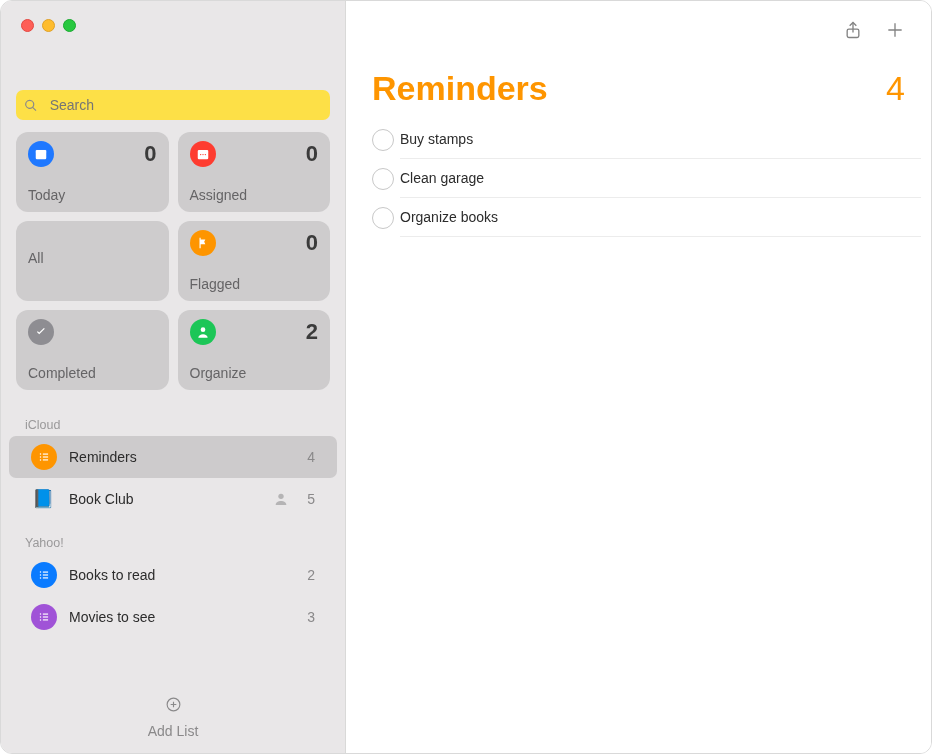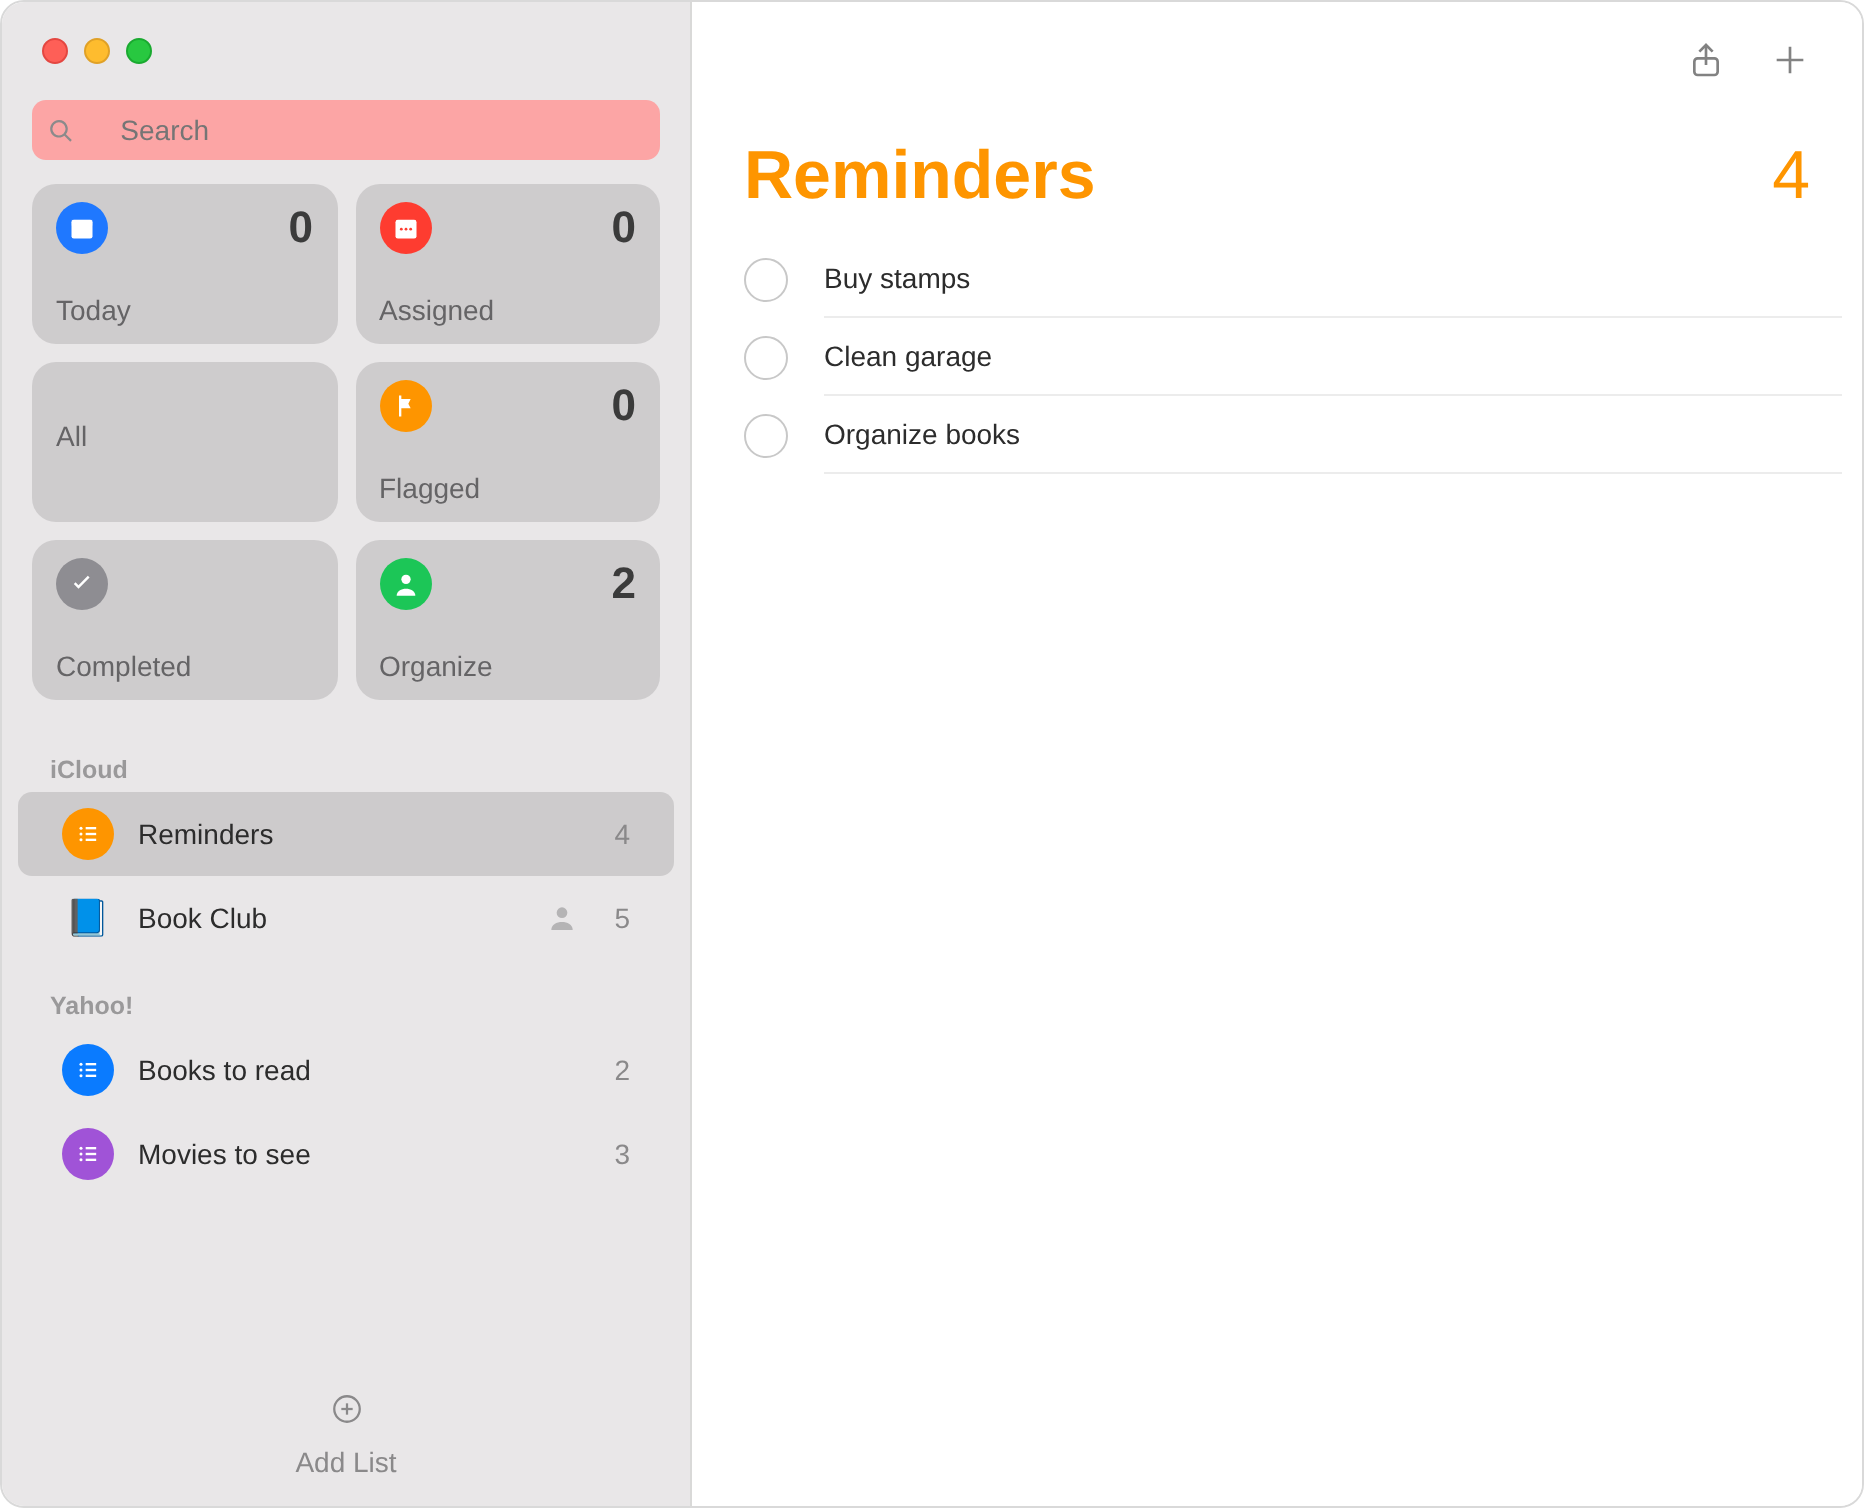--- a/index.html
+++ b/index.html
@@ -34,25 +34,26 @@
   .dot { width: 13px; height: 13px; border-radius: 50%; }
   .dot.red { background: #fe5f57; border:1px solid #e44741;}
   .dot.yellow { background: #febc2e; border:1px solid #e0a127;}
   .dot.green { background: #28c840; border:1px solid #1aaa30;}
   .search-wrap {
     padding: 18px 15px 12px 15px;
   }
   .search {
     display: flex;
     align-items: center;
-    background: #fca5a5;
+    background: #fde047;
     border-radius: 7px;
     height: 30px;
     padding: 0 8px;
-    gap: 23px;
+    gap: 12px;
+    margin-top: 40px;
   }
   .search svg { width: 15px; height: 15px; fill: #8b8a8b; }
   .search input {
     border: none; background: transparent; outline: none;
     font-size: 14px; color: #666; width: 100%;
   }
   .cards {
     display: grid;
     grid-template-columns: 1fr 1fr;
     gap: 9px;
@@ -73,21 +74,21 @@
     width: 26px; height: 26px; border-radius: 50%;
     display: flex; align-items: center; justify-content: center;
   }
   .card-icon svg { width: 14px; height: 14px; fill: #fff; }
   .card-count { font-size: 22px; font-weight: 700; color: #3b3b3b; }
   .card-label {
     font-size: 14px; font-weight: 500; color: #656466; margin-top: 20px;
   }
   .section-header {
     padding: 16px 24px 4px 24px;
-    font-size: 12.5px; font-weight: 700; color: #9a999a;
+    font-size: 12.5px; font-weight: 400; color: #9a999a;
   }
   .list-item {
     display: flex;
     align-items: center;
     padding: 8px 22px 8px 22px;
     gap: 12px;
     cursor: pointer;
     border-radius: 7px;
     margin: 0 8px;
   }
@@ -139,21 +140,21 @@
     padding: 28px 26px 12px 26px;
   }
   .list-title { font-size: 34px; font-weight: 700; color: #fe9500; }
   .big-count { font-size: 34px; font-weight: 400; color: #fe9500; }
   .reminders {
     padding: 0 0 0 26px;
   }
   .reminder {
     display: flex;
     align-items: center;
-    gap: 18px;
+    gap: 6px;
     padding-right: 10px;
   }
   .circle {
     width: 22px; height: 22px; border-radius: 50%;
     border: 1.5px solid #c8c8c8;
     flex-shrink: 0;
     cursor: pointer;
   }
   .reminder-text-wrap {
     flex: 1;

